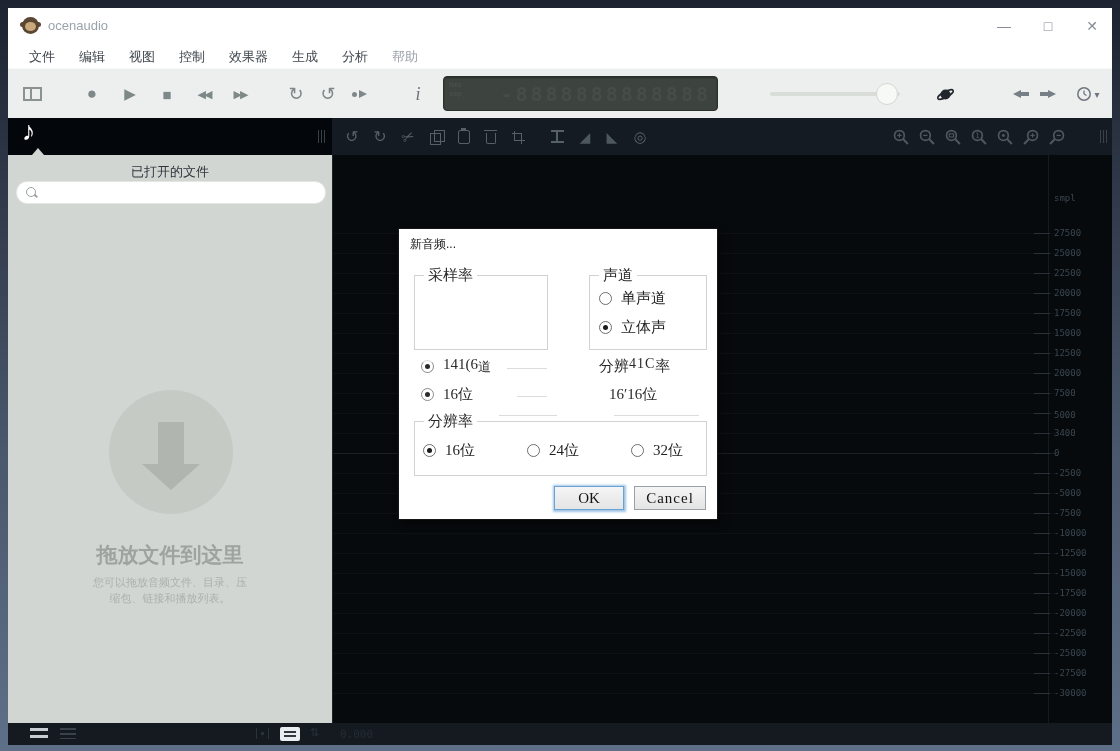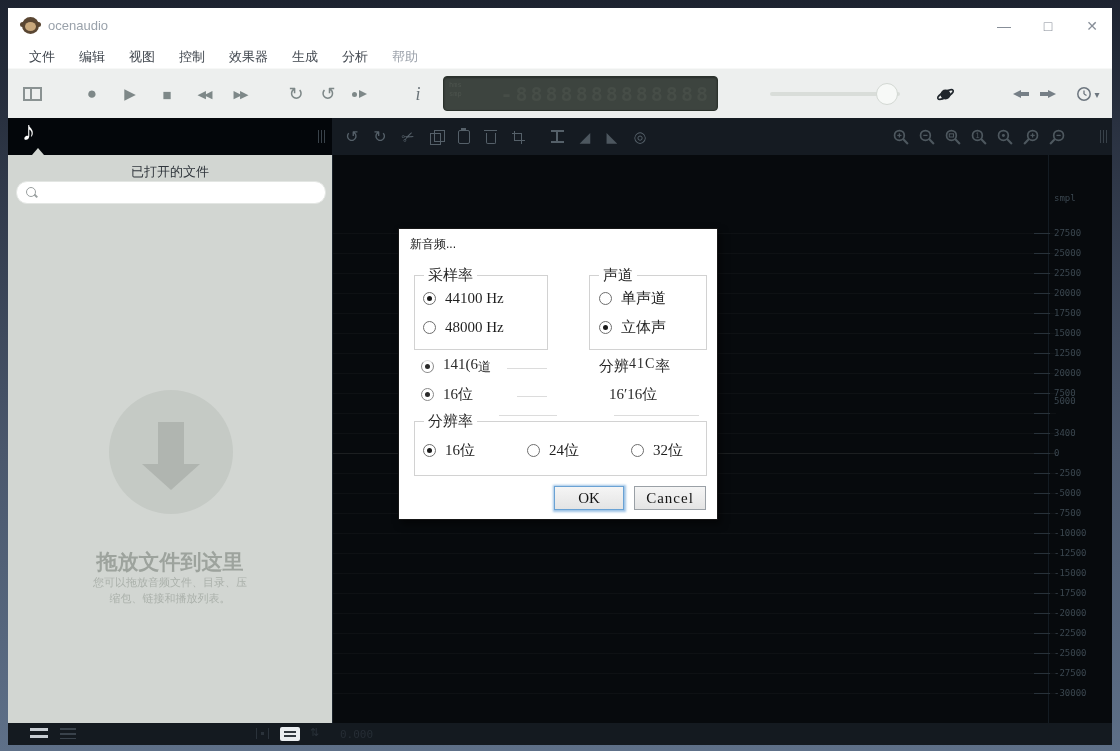--- a/index.html
+++ b/index.html
@@ -89,21 +89,21 @@
   .sb-title { position:absolute; left:0; top:8px; width:100%; text-align:center; font-size:13px; color:#30363c; }
   .search { position:absolute; left:8px; top:26px; width:310px; height:23px; background:#fff; border-radius:11px; border:1px solid #e3e6e3; }
   .search input { position:absolute; left:30px; top:2px; width:270px; height:18px; border:none; outline:none; font-size:12px; background:transparent; }
   .ic-search { position:absolute; left:9px; top:5px; width:12px; height:12px; }
   .ic-search::before { content:''; position:absolute; left:0; top:0; width:8px; height:8px; border:1.5px solid #9aa0a0; border-radius:50%; }
   .ic-search::after { content:''; position:absolute; left:8px; top:8px; width:4px; height:1.5px; background:#9aa0a0; transform:rotate(45deg); }
   .dropzone { position:absolute; left:0; top:180px; width:324px; height:320px; }
   .dz-circle { position:absolute; left:101px; top:55px; width:124px; height:124px; border-radius:50%; background:#c5cac5; }
   .dz-arrow-shaft { position:absolute; left:150px; top:87px; width:26px; height:42px; background:#b0b5b0; }
   .dz-arrow-head { position:absolute; left:134px; top:129px; width:0; height:0; border-left:29px solid transparent; border-right:29px solid transparent; border-top:26px solid #b0b5b0; }
-  .dz-title { position:absolute; left:0; top:206px; width:100%; text-align:center; font-size:21px; font-weight:bold; color:#9da39d;margin-top:7px; }
+  .dz-title { position:absolute; left:0; top:206px; width:100%; text-align:center; font-size:21px; font-weight:bold; color:#9da39d; }
   .dz-hint { position:absolute; left:0; width:100%; text-align:center; font-size:11px; color:#abb1ab; }
   .dz-h1 { top:240px; } .dz-h2 { top:256px; }
 
   
   .editor { position:absolute; left:324px; top:147px; width:780px; height:568px; background:#070a0d; }
   .editor .ledge { position:absolute; left:0; top:0; bottom:0; width:1px; background:#1c242c; }
   .grid { position:absolute; left:1px; right:56px; top:78px; height:465px;
           background:repeating-linear-gradient(to bottom, rgba(255,255,255,.028) 0 1px, transparent 1px 20px); }
   .zeroline { position:absolute; left:1px; right:56px; top:298px; height:1px; background:rgba(255,255,255,.06); }
   .vsep { position:absolute; left:716px; top:0; bottom:0; width:1px; background:#141c23; }
@@ -323,21 +323,21 @@
         <div class="rlab" style="top: 153px;">17500</div>
         <div class="rtick" style="top: 178px;"></div>
         <div class="rlab" style="top: 173px;">15000</div>
         <div class="rtick" style="top: 198px;"></div>
         <div class="rlab" style="top: 193px;">12500</div>
         <div class="rtick" style="top: 218px;"></div>
         <div class="rlab" style="top: 213px;">20000</div>
         <div class="rtick" style="top: 238px;"></div>
         <div class="rlab" style="top: 233px;">7500</div>
         <div class="rtick" style="top: 258px;"></div>
-        <div class="rlab" style="top: 241px; text-align: right;">5000</div>
+        <div class="rlab" style="top: 255px; text-align: right;">5000</div>
         <div class="rtick" style="top: 278px;"></div>
         <div class="rlab" style="top: 273px;">3400</div>
         <div class="rtick" style="top: 298px;"></div>
         <div class="rlab" style="top: 293px;">0</div>
         <div class="rtick" style="top: 318px;"></div>
         <div class="rlab" style="top: 313px;">-2500</div>
         <div class="rtick" style="top: 338px;"></div>
         <div class="rlab" style="top: 333px;">-5000</div>
         <div class="rtick" style="top: 358px;"></div>
         <div class="rlab" style="top: 353px;">-7500</div>
@@ -373,30 +373,20 @@
 
   <div class="dialog">
     <div class="dlg-title">新音频...</div>
 
     <div class="grp grp-sr">
       <span class="grp-label">采样率</span>
     </div>
     <div class="grp grp-ch">
       <span class="grp-label">声道</span>
     </div>
-    <div class="vopts vo-sr">
-        <div class="radio-row">
-          <span class="rb sel"></span>
-          <span class="rb-label">44100 Hz</span>
-        </div>
-        <div class="radio-row">
-          <span class="rb"></span>
-          <span class="rb-label">48000 Hz</span>
-        </div>
-      </div>
     <div class="vopts vo-ch">
         <div class="radio-row">
           <span class="rb"></span>
           <span class="rb-label">单声道</span>
         </div>
         <div class="radio-row">
           <span class="rb sel"></span>
           <span class="rb-label">立体声</span>
         </div>
       </div>

